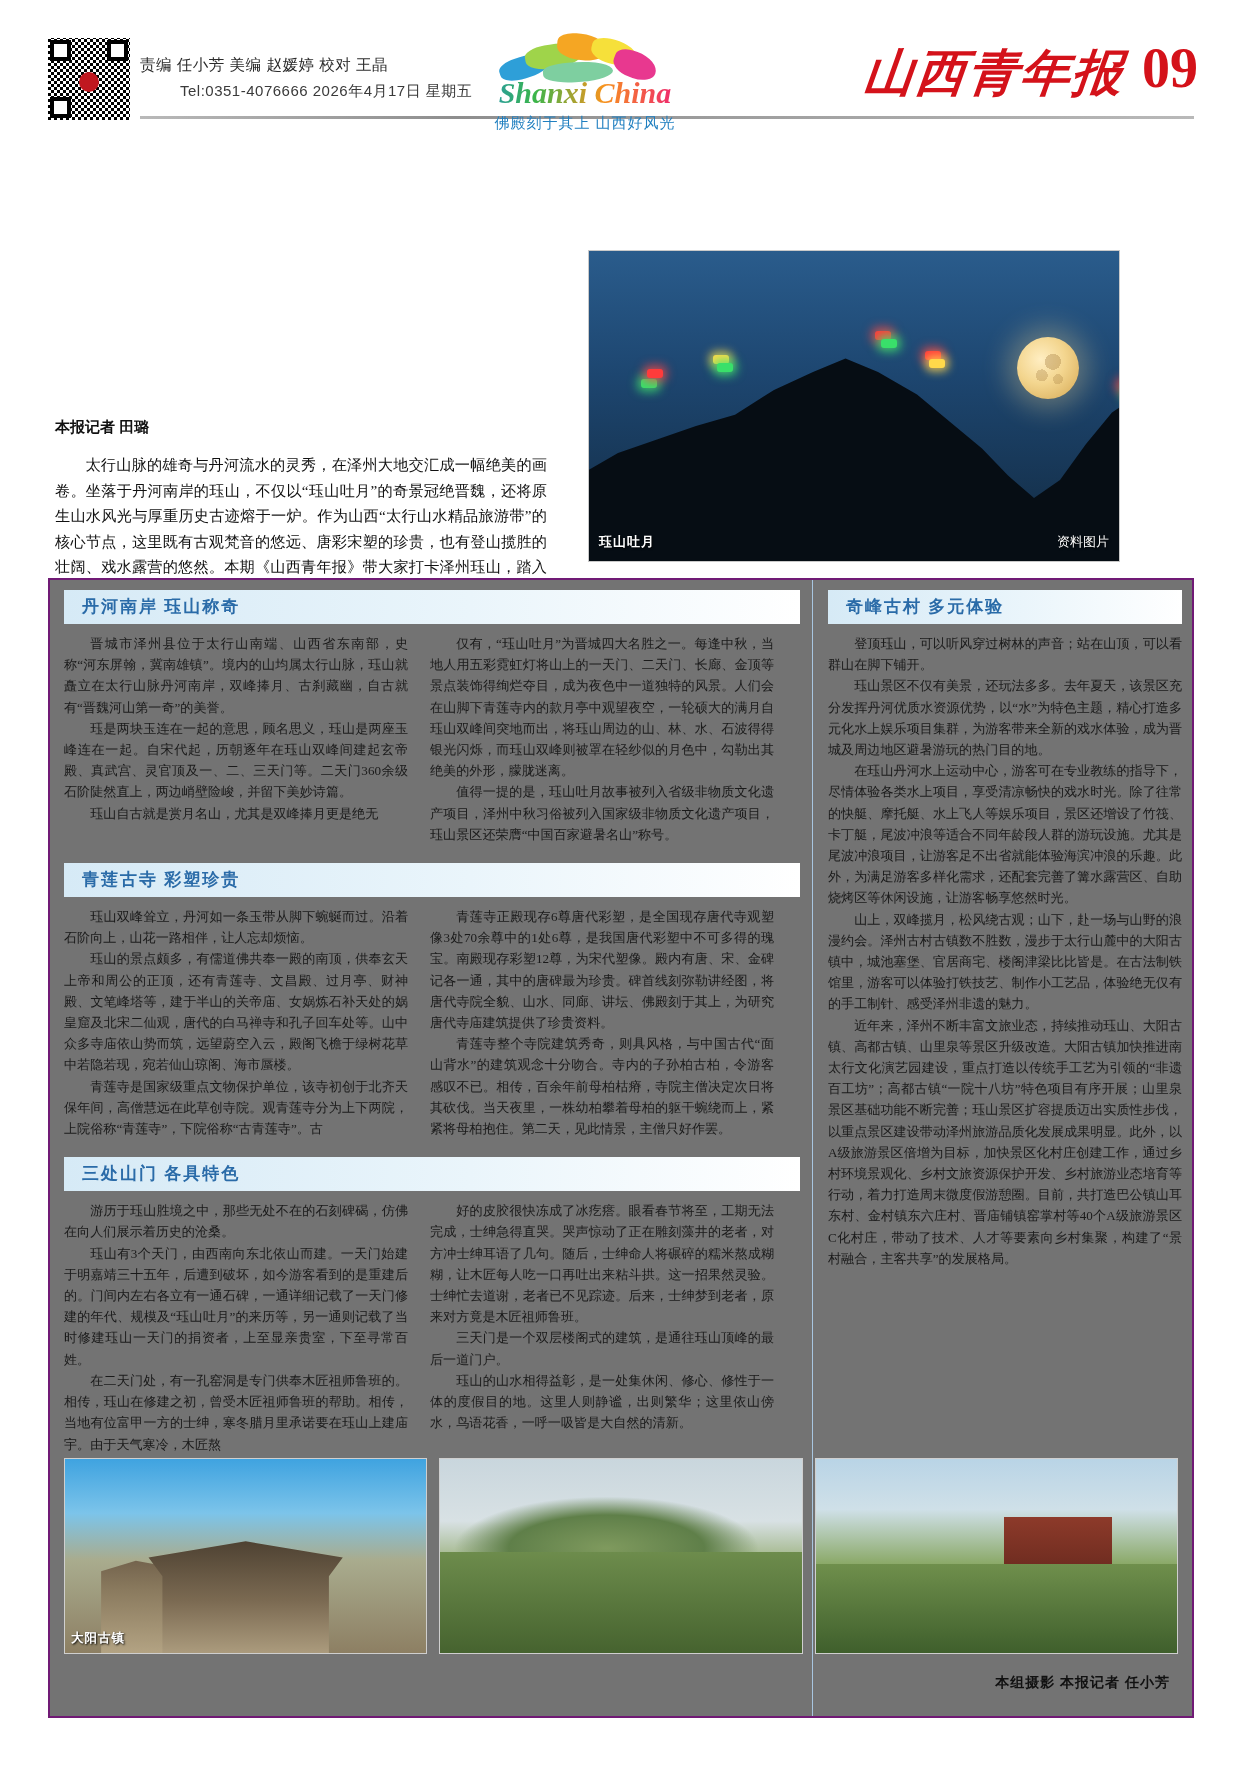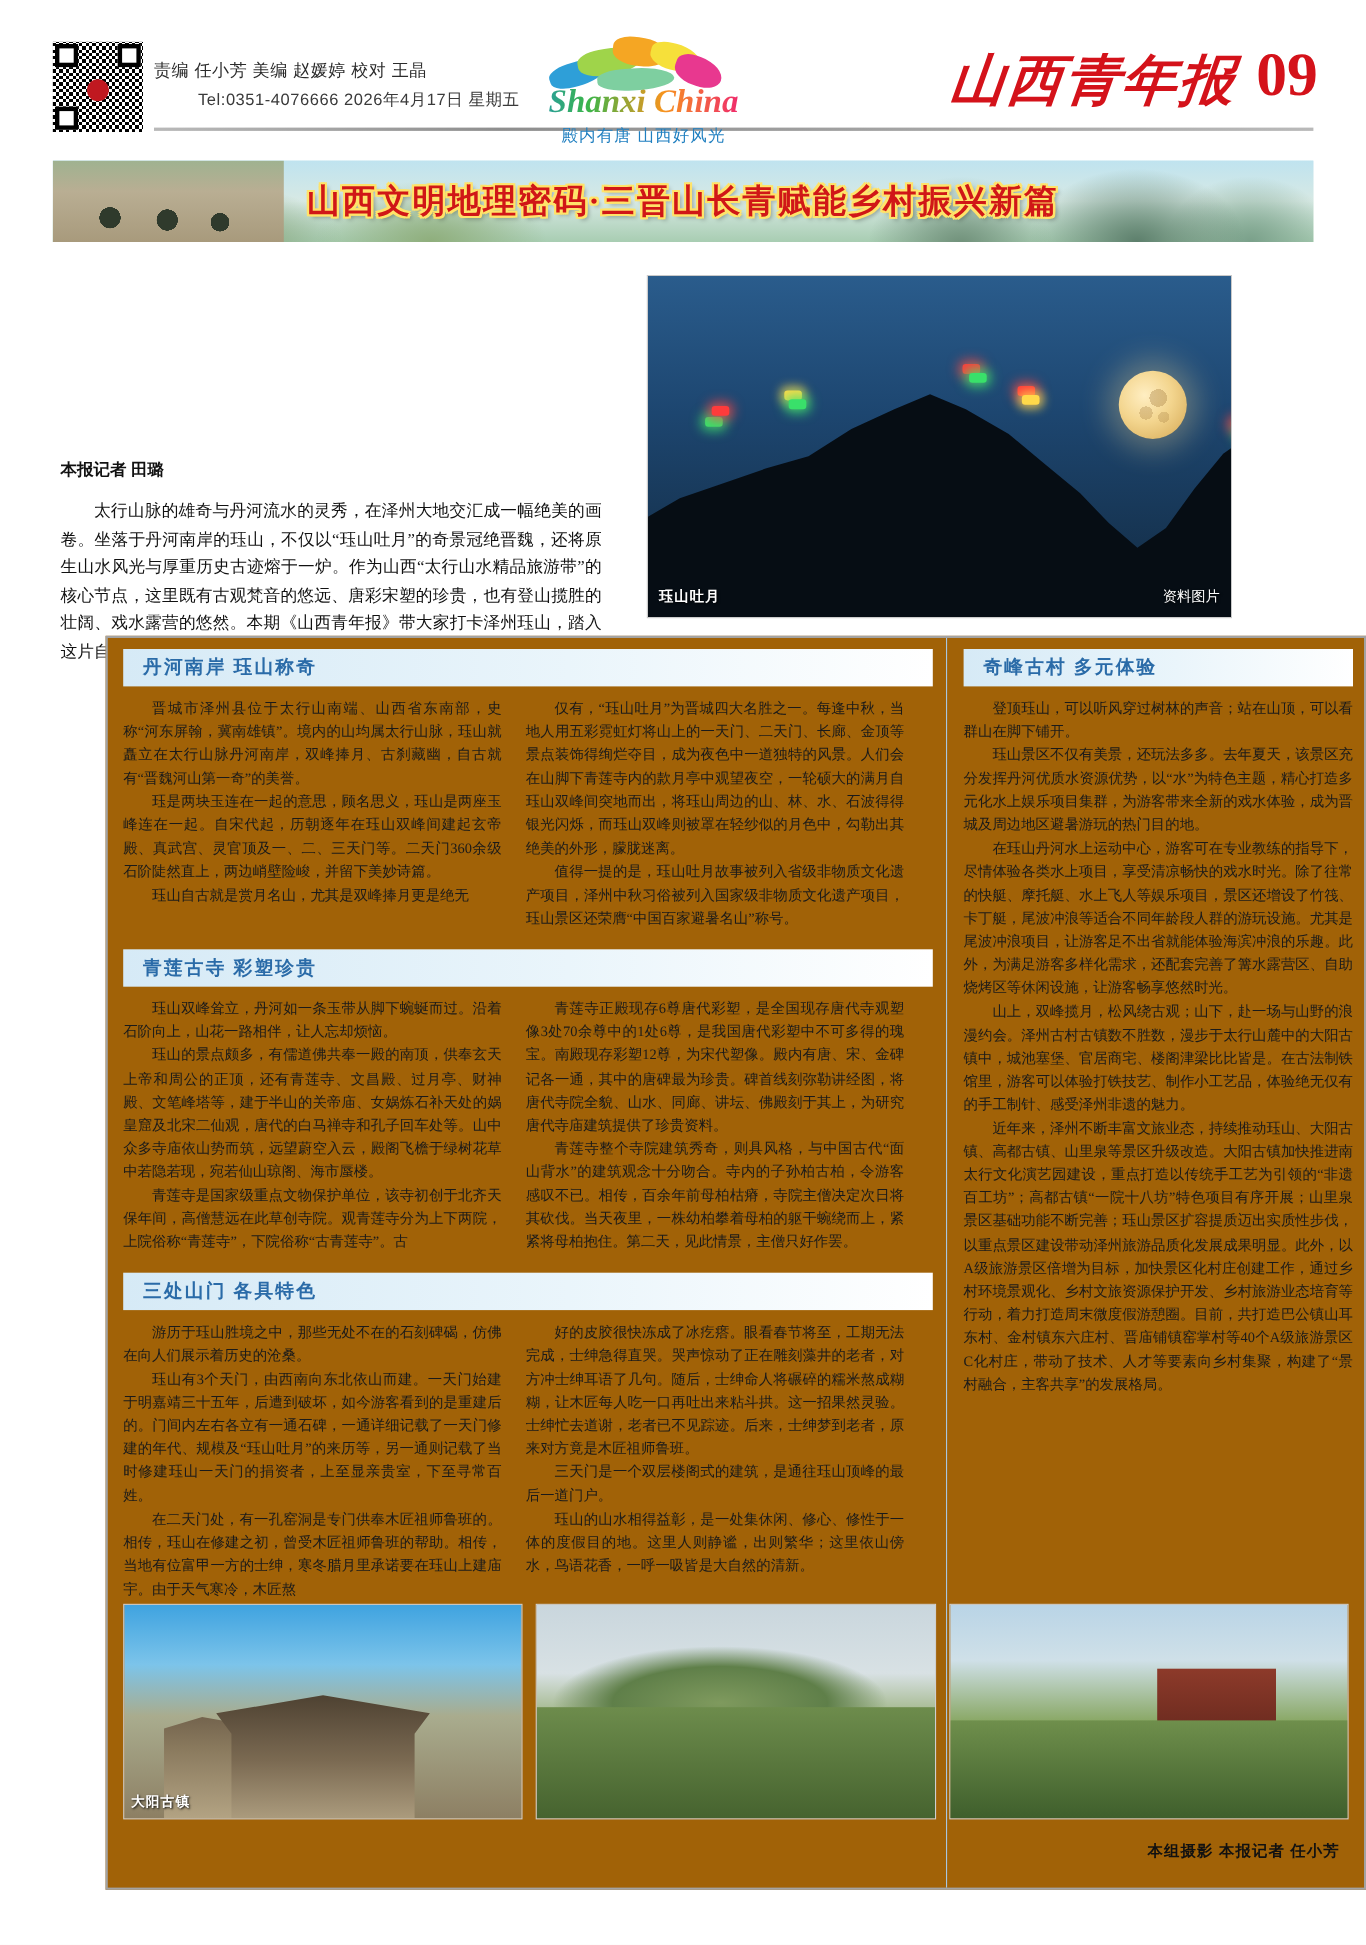--- a/index.html
+++ b/index.html
@@ -184,21 +184,21 @@
   .hero .credit {
     position:absolute; right:10px; bottom:10px;
     font-family: "Liberation Sans", sans-serif;
     font-size: 13px; color:#fff;
     text-shadow: 1px 1px 2px rgba(0,0,0,.9);
   }
 
   
   .frame {
     position:absolute; left:48px; top:578px; width:1146px; height:1140px;
-    border:2px solid #a3a3a3; background:#a16207;margin-left:48px;
+    border:2px solid #701a75; background:#737373;
   }
   .divider-v {
     position:absolute; top:0; bottom:0; width:1px; background:#a8c6e0;
   }
 
   .sec-head {
     background: linear-gradient(90deg,#d6eaf6 0%, #eaf5fb 55%, #ffffff 100%);
     height: 34px; line-height: 34px;
     font-family: "Liberation Serif", serif;
     font-weight: bold; font-size: 17px; color:#2a6ba8;
@@ -290,32 +290,27 @@
     <div class="logo">
       <div class="ribbon">
         <span class="r1"></span>
           <span class="r2"></span>
           <span class="r3"></span>
         <span class="r4"></span>
           <span class="r5"></span>
           <span class="r6"></span>
       </div>
       <div class="brand">Shanxi China</div>
-      <div class="slogan">殿内有唐 山西好风光</div>
+      <div class="slogan">佛殿刻于其上 山西好风光</div>
     </div>
 
     <div class="paper-name">山西青年报</div>
     <div class="page-num">09</div>
   </div>
 
-  <div class="banner">
-    <div class="bg-hills"></div>
-    <div class="stone-arch"></div>
-    <div class="btitle">山西文明地理密码·三晋山长青赋能乡村振兴新篇</div>
-  </div>
 
 
   <div class="byline">本报记者  田璐</div>
   <div class="lead">太行山脉的雄奇与丹河流水的灵秀，在泽州大地交汇成一幅绝美的画卷。坐落于丹河南岸的珏山，不仅以“珏山吐月”的奇景冠绝晋魏，还将原生山水风光与厚重历史古迹熔于一炉。作为山西“太行山水精品旅游带”的核心节点，这里既有古观梵音的悠远、唐彩宋塑的珍贵，也有登山揽胜的壮阔、戏水露营的悠然。本期《山西青年报》带大家打卡泽州珏山，踏入这片自然与人文交织的秘境中，探寻它的万千风情。</div>
 
   <div class="hero">
     <div class="sky"></div>
     <div class="moon"></div>
     <div class="ridge"></div>
     <div class="lamp g" style="left:52px;  top:128px;"></div>

